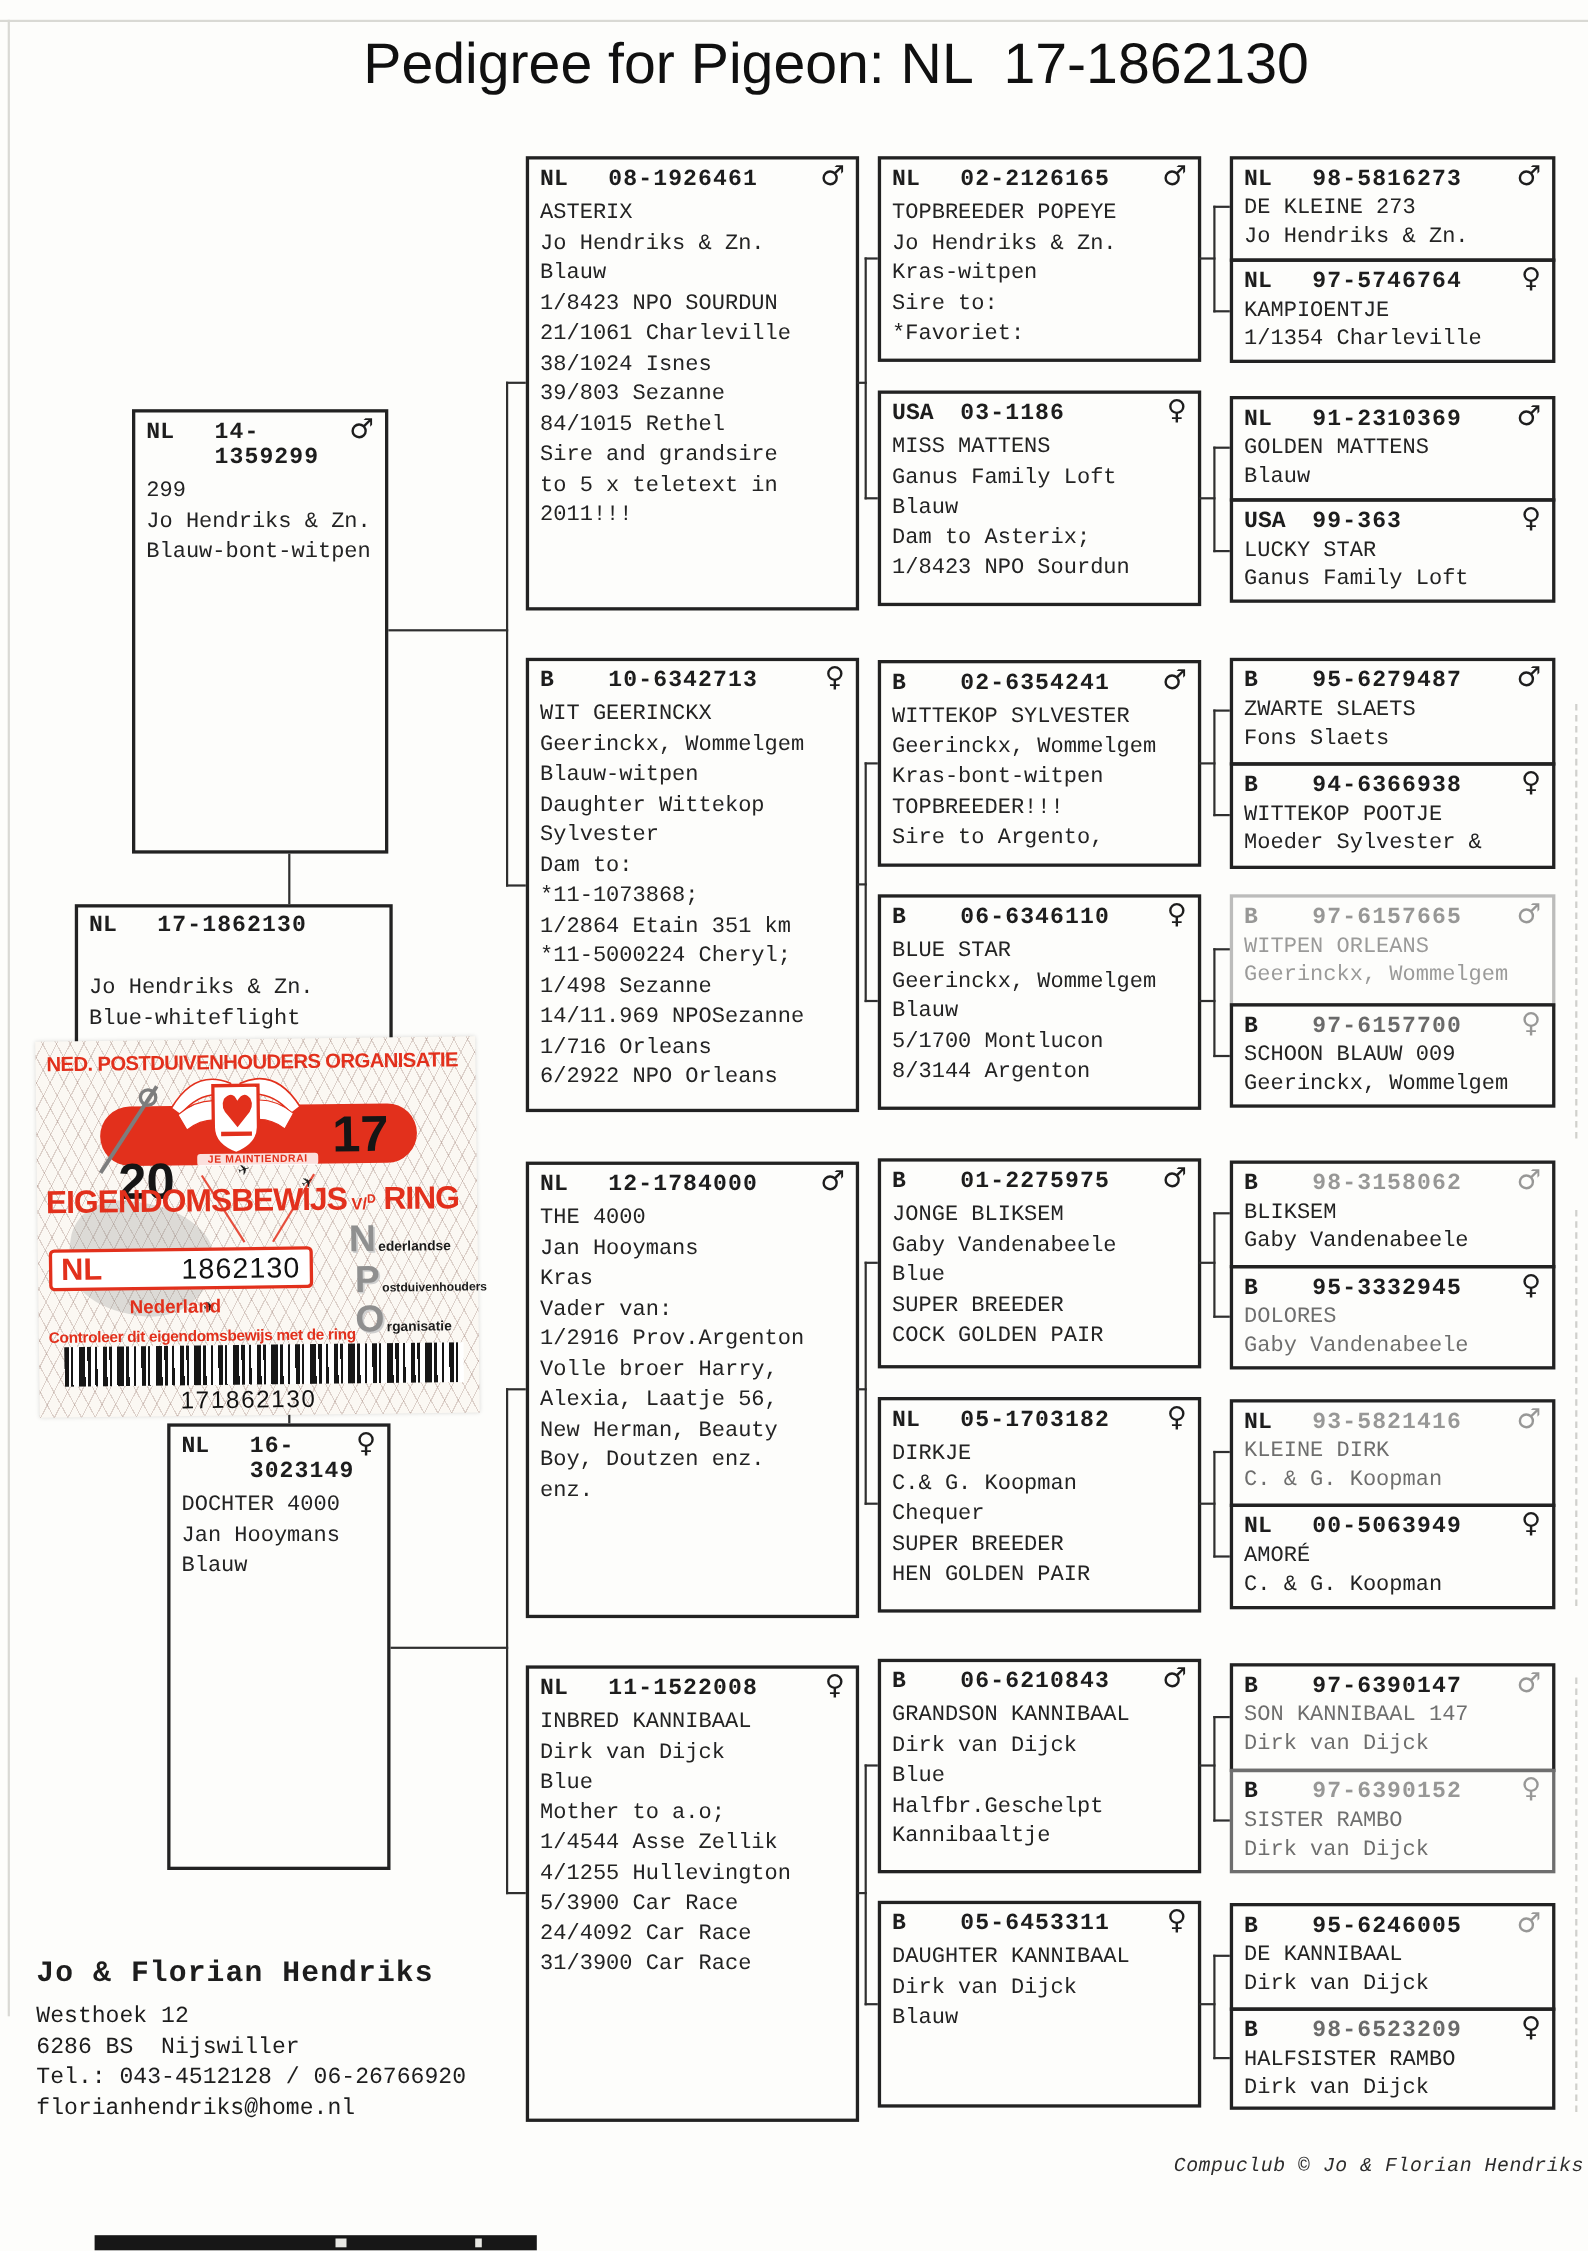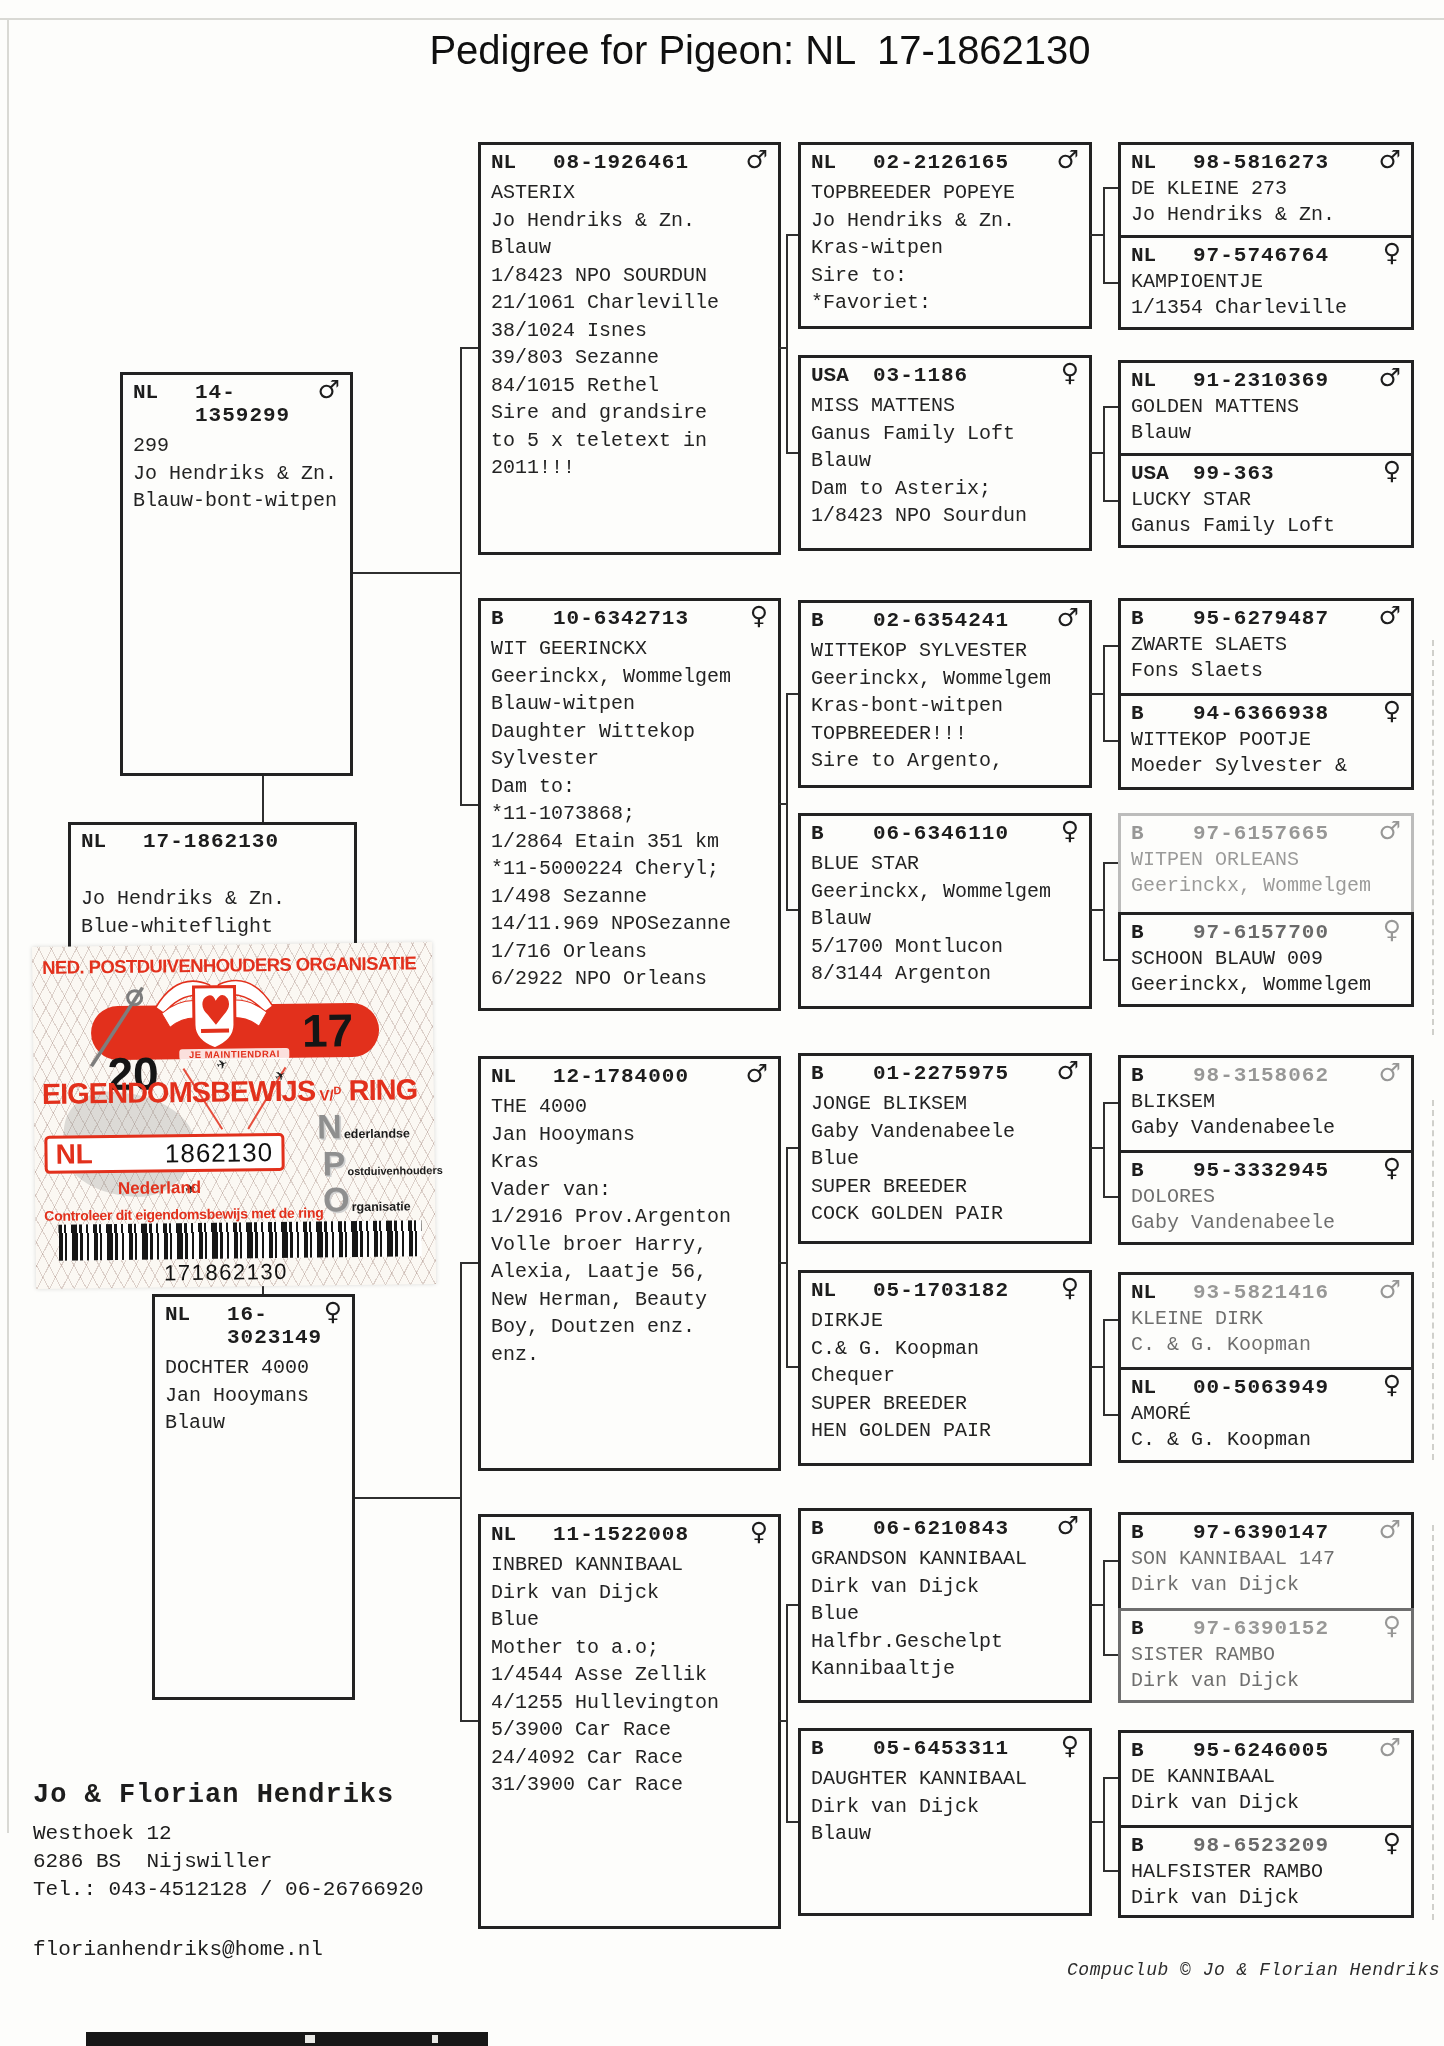--- a/index.html
+++ b/index.html
@@ -4,21 +4,21 @@
 <style>
   html,body{margin:0;padding:0;}
   body{
     width:1444px;height:2046px;position:relative;overflow:hidden;
     background:#fdfdfb;
     font-family:"Liberation Mono",monospace;color:#1d1d1d;
   }
   .abs{position:absolute;}
   .title{
     left:80px;top:28px;width:1360px;text-align:center;
-    font-family:"Liberation Sans",sans-serif;font-size:40px;color:#101010;
+    font-family:"Liberation Sans",sans-serif;font-size:52px;color:#101010;
     white-space:pre;letter-spacing:0px;
   }
   .pbox{
     position:absolute;border:3px solid #222;box-sizing:border-box;background:transparent;
   }
   .phead{display:flex;align-items:baseline;padding:5px 10px 0 10px;}
   .country{font-weight:700;font-size:21px;width:62px;flex:0 0 auto;}
   .ring{font-weight:700;font-size:21px;letter-spacing:1px;}
   .sex{margin-left:auto;font-family:"DejaVu Sans",sans-serif;font-size:25px;font-weight:700;line-height:20px;}
   .pbody{padding:5px 10px 0 10px;font-size:20px;line-height:27.5px;white-space:pre-wrap;color:#232323;}
@@ -565,19 +565,19 @@
   <svg class="abs" style="left:48px;top:36px;" width="72" height="92" viewBox="0 0 72 92">
     <line x1="62" y1="6" x2="10" y2="84" stroke="#7d7d7d" stroke-width="3.5"></line>
     <circle cx="54" cy="16" r="7" fill="none" stroke="#7d7d7d" stroke-width="3"></circle>
   </svg>
 </div>
 
 <div class="abs owner-name">Jo &amp; Florian Hendriks</div>
 <div class="abs owner-line" style="top:1822px;">Westhoek 12</div>
 <div class="abs owner-line" style="top:1850px;">6286 BS  Nijswiller</div>
 <div class="abs owner-line" style="top:1878px;">Tel.: 043-4512128 / 06-26766920</div>
-<div class="abs owner-line" style="top:1906px;margin-top:32px;">florianhendriks@home.nl</div>
+<div class="abs owner-line" style="top:1906px;">florianhendriks@home.nl</div>
 
 <div class="abs footer">Compuclub © Jo &amp; Florian Hendriks</div>
 
 <div class="abs botbar"></div>
 <div class="botslit" style="left:305px;"></div>
 <div class="botslit" style="left:432px;width:6px;"></div>
 
 </body></html>

